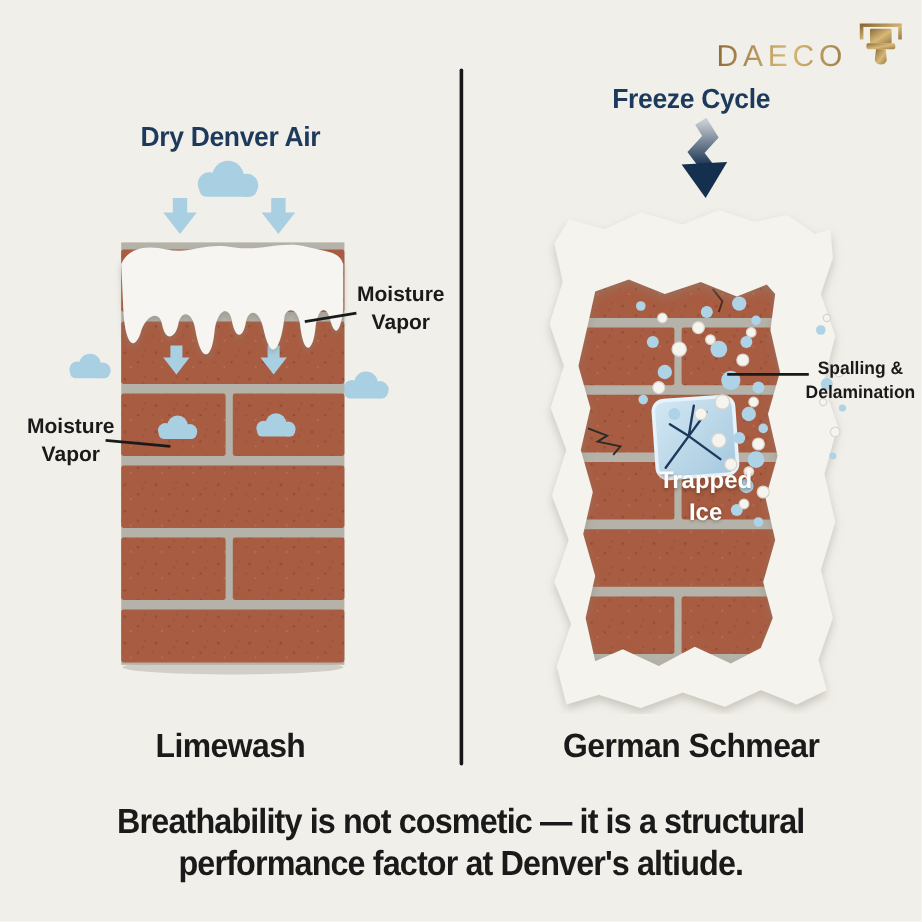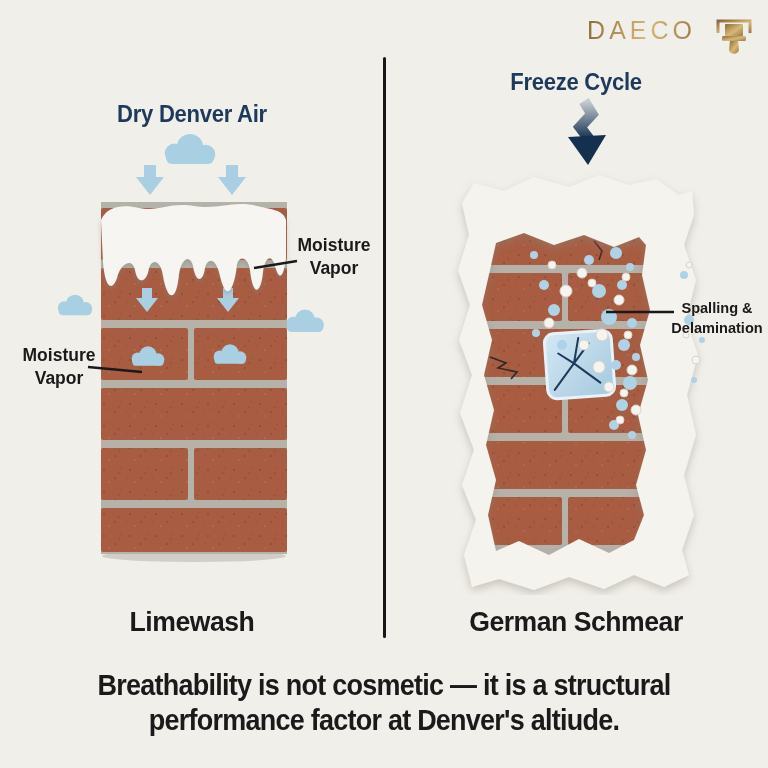--- a/index.html
+++ b/index.html
@@ -4,21 +4,21 @@
 <style>
   html,body{margin:0;padding:0;}
   .canvas{
     position:relative;width:768px;height:768px;overflow:hidden;
     background:#f1efe9;
     font-family:"Liberation Sans", sans-serif;
     color:#1a1a1a;
   }
   .abs{position:absolute;}
   
-  .logo{position:absolute;top:16px;right:14px;display:flex;align-items:flex-start;gap:18px;}
+  .logo{position:absolute;top:16px;right:14px;display:flex;align-items:flex-end;gap:8px;}
   .logo-text{font-size:25px;letter-spacing:4px;color:#b08c4f;font-weight:400;
     background:linear-gradient(100deg,#8c6a38,#d7b877 55%,#9a7a45);
     -webkit-background-clip:text;background-clip:text;-webkit-text-fill-color:transparent;}
   
   .divider{position:absolute;left:383px;top:57px;width:2.5px;height:581px;background:#17171a;border-radius:2px;}
   
   .panel-title{position:absolute;width:384px;text-align:center;font-weight:700;
     font-size:23px;color:#1d3a5c;letter-spacing:-0.3px;transform:scaleX(.96);}
   .title-left{left:0;top:101px;}
   .title-right{left:384px;top:69px;}
@@ -231,20 +231,24 @@
 
   <div class="callout mv-left">
     <span>Moisture</span><br>
     <span>Vapor</span>
   </div>
   <div class="callout mv-right">
     <span>Moisture</span><br>
     <span>Vapor</span>
   </div>
 
+  <div class="callout trapped">
+    <span>Trapped</span><br>
+    <span>Ice</span>
+  </div>
   <div class="callout spalling">
     <span>Spalling &amp;</span><br>
     <span>Delamination</span>
   </div>
 
   <div class="panel-caption cap-left">Limewash</div>
   <div class="panel-caption cap-right">German Schmear</div>
 
   <div class="footer">
     <div>Breathability is not cosmetic — it is a structural</div>

